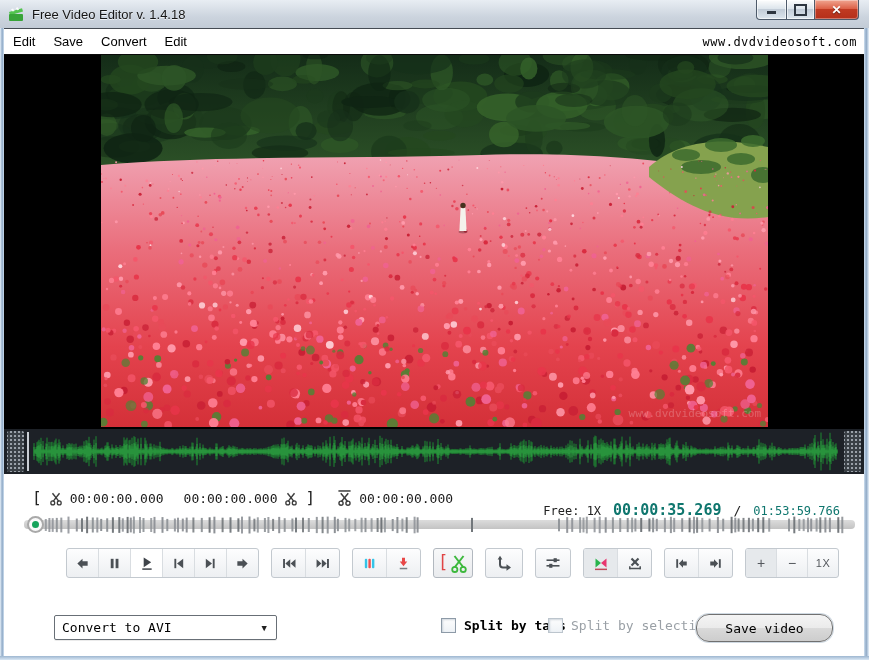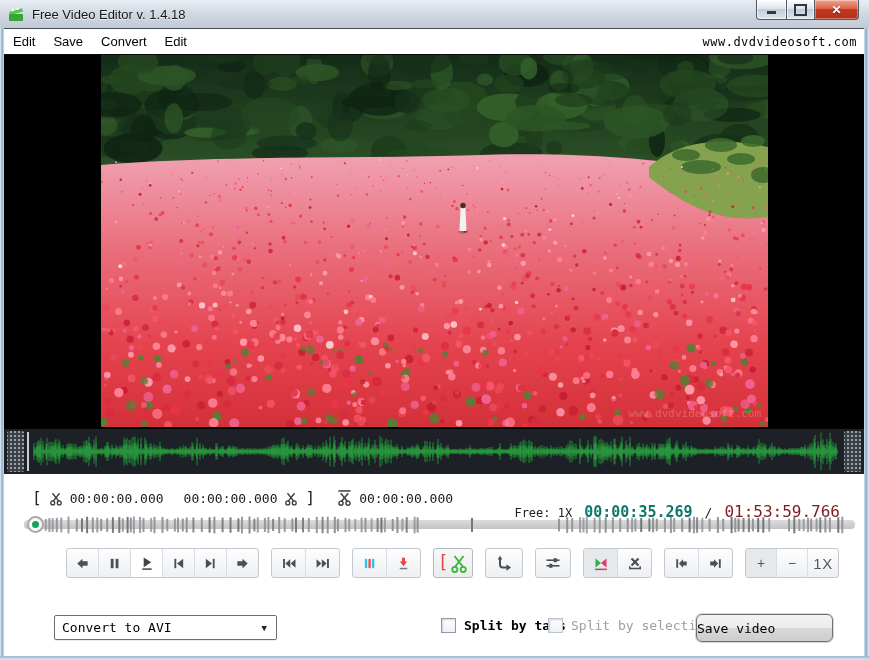--- a/index.html
+++ b/index.html
@@ -47,21 +47,21 @@
   .lower{flex:1;background:#fff;position:relative;font-family:"DejaVu Sans Mono",monospace;}
 
   .info-row{position:absolute;left:0;right:0;top:13px;height:22px;display:flex;align-items:center;padding:0 24px 0 28px;}
   .sel-group{display:flex;align-items:center;gap:7px;color:#1a1a1a;font-size:13px;}
   .bracket{font-size:16px;color:#222;transform:translateY(-1px);}
   .tag-group{display:flex;align-items:center;gap:7px;margin-left:22px;font-size:13px;color:#1a1a1a;}
   .time-right{margin-left:auto;display:flex;align-items:baseline;gap:12px;}
   .zoom-label{font-size:12px;color:#222;}
   .cur-time{font-size:15px;font-weight:bold;color:#0f766e;}
   .sep{font-size:13px;color:#222;}
-  .total-time{font-size:16px;color:#7f1d1d;margin-top:26px;}
+  .total-time{font-size:12px;color:#0f766e;margin-top:26px;}
 
   .timeline{position:absolute;left:0;right:0;top:35px;height:34px;}
   .track{position:absolute;left:20px;right:9px;top:11px;height:9px;border-radius:4px;
     background:linear-gradient(180deg,#dcdcdc,#c3c3c3);}
   .ticks-svg{position:absolute;left:20px;top:3px;}
   .playhead{position:absolute;left:23px;top:7px;width:17px;height:17px;border-radius:50%;
     background:#fafafa;border:2px solid #a9a9a9;box-sizing:border-box;display:flex;align-items:center;justify-content:center;}
   .playhead-dot{width:7px;height:7px;border-radius:50%;background:#16a45c;}
 
   .toolbar{position:absolute;left:62px;top:74px;height:30px;display:flex;gap:12px;align-items:center;}
@@ -69,35 +69,35 @@
   .tbtn{width:31px;height:28px;display:flex;align-items:center;justify-content:center;cursor:default;}
   .tbtn + .tbtn{border-left:1px solid #d9dde1;}
   .tbtn.wide{width:33px;}
   .tbtn.active{background:#fff;}
   .tbtn.pressed{background:#e6e9ec;}
   .tsolo{border:1px solid #c3c9cf;border-radius:3px;background:linear-gradient(180deg,#fdfdfe,#edeff2);
     height:30px;box-sizing:border-box;display:flex;align-items:center;justify-content:center;}
   .cut-btn{width:40px;border-color:#b2b8bf;background:linear-gradient(180deg,#f7f8f9,#e9ebee);}
   .cut-bracket{color:#e04444;font-size:17px;font-family:"DejaVu Sans Mono",monospace;margin-right:2px;transform:translateY(-1px);}
   .zoom-text{font-size:14px;color:#54585d;font-family:"Liberation Sans",sans-serif;}
-  .zoom-text.small{font-size:15px;letter-spacing:.5px;}
+  .zoom-text.small{font-size:11px;letter-spacing:.5px;}
 
   .bottom-row{position:absolute;left:0;right:0;top:141px;height:26px;padding-left:24px;}
   .format-select{position:absolute;left:50px;top:0;width:221px;height:23px;border:1px solid #686f76;border-radius:2px;
     background:#fff;box-shadow:0 1px 0 rgba(0,0,0,.08);display:flex;align-items:center;}
   .format-text{font-size:13px;color:#000;padding-left:7px;}
   .dd-arrow{margin-left:auto;padding-right:9px;font-size:9px;color:#222;}
   .cb-row{position:absolute;top:3px;display:flex;align-items:center;}
   .cb{width:13px;height:13px;border:1px solid #8d9aa7;background:linear-gradient(180deg,#fdfdfd,#eef2f6);box-shadow:inset 1px 1px 2px rgba(120,140,160,.35);}
   .cb-label{margin-left:8px;font-size:13px;font-weight:bold;color:#000;}
   .cb-row.disabled .cb{border-color:#bcc5cd;}
   .cb-row.disabled .cb-label{color:#9aa0a6;font-weight:normal;}
-  .save-btn{position:absolute;left:692px;top:-1px;width:135px;height:26px;border:1px solid #707070;border-radius:6px;
+  .save-btn{position:absolute;left:692px;top:-1px;width:135px;height:26px;border:1px solid #707070;border-radius:13px;
     background:linear-gradient(180deg,#f4f4f4,#ebebeb 48%,#d9d9d9 52%,#cdcdcd);
-    display:flex;align-items:center;justify-content:flex-start;font-size:13px;color:#000;box-shadow:0 0 0 1px #cfd9e2;}
+    display:flex;align-items:center;justify-content:center;font-size:13px;color:#000;box-shadow:0 0 0 1px #cfd9e2;}
 </style>
 </head>
 <body>
 
 <div class="window">
 
   <div class="titlebar">
     <svg width="17" height="16" viewBox="0 0 17 16">
       <polygon points="1,6 14,2.2 15,5.4 2,9.2" fill="#52c44e"></polygon>
       <polygon points="3,3.2 5,2.6 6.6,5 4.6,5.6" fill="#fff" opacity="0.85"></polygon>

